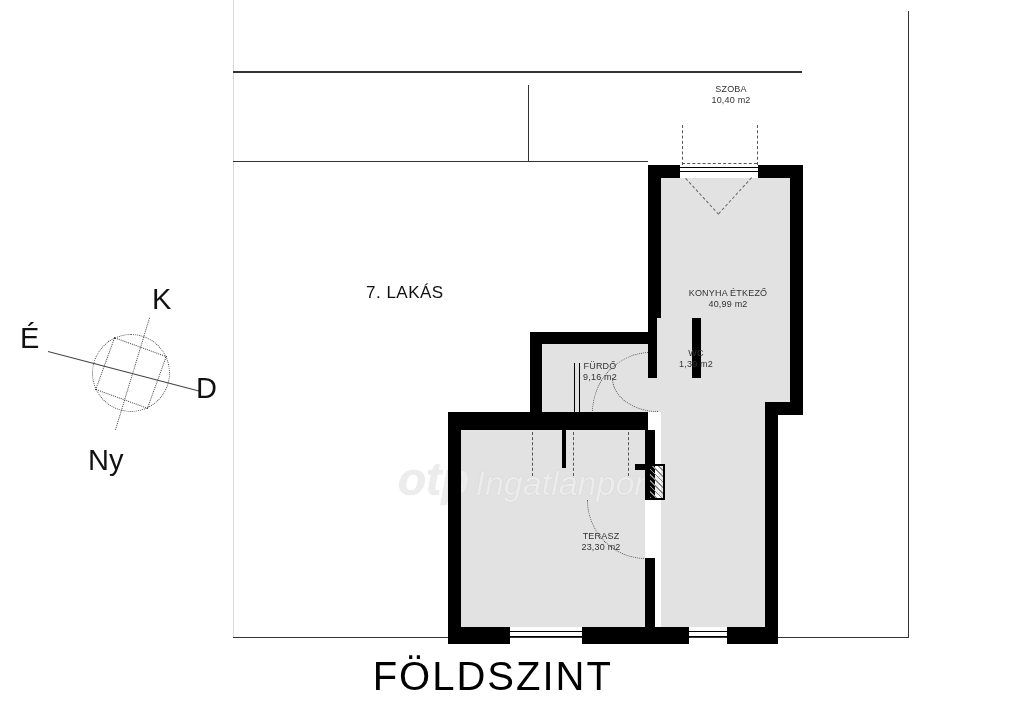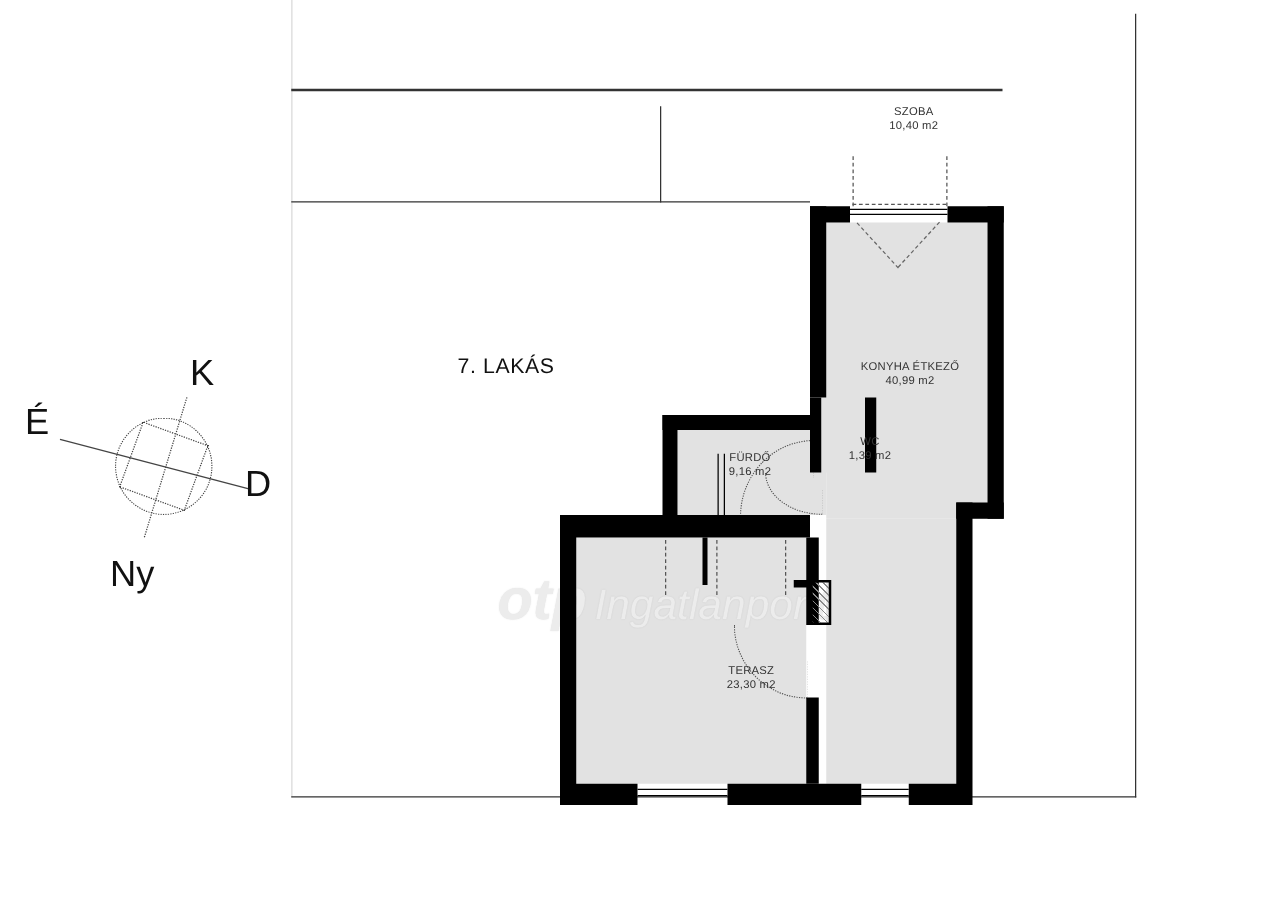--- a/index.html
+++ b/index.html
@@ -160,14 +160,15 @@
   <div class="room-label" style="left:600px;top:361px;">
     <span>FÜRDŐ</span>
     <span>9,16 m2</span>
   </div>
 
   <div class="room-label" style="left:601px;top:531px;">
     <span>TERASZ</span>
     <span>23,30 m2</span>
   </div>
 
+  <div class="title">FÖLDSZINT</div>
 
 </div>
 
 </body></html>

